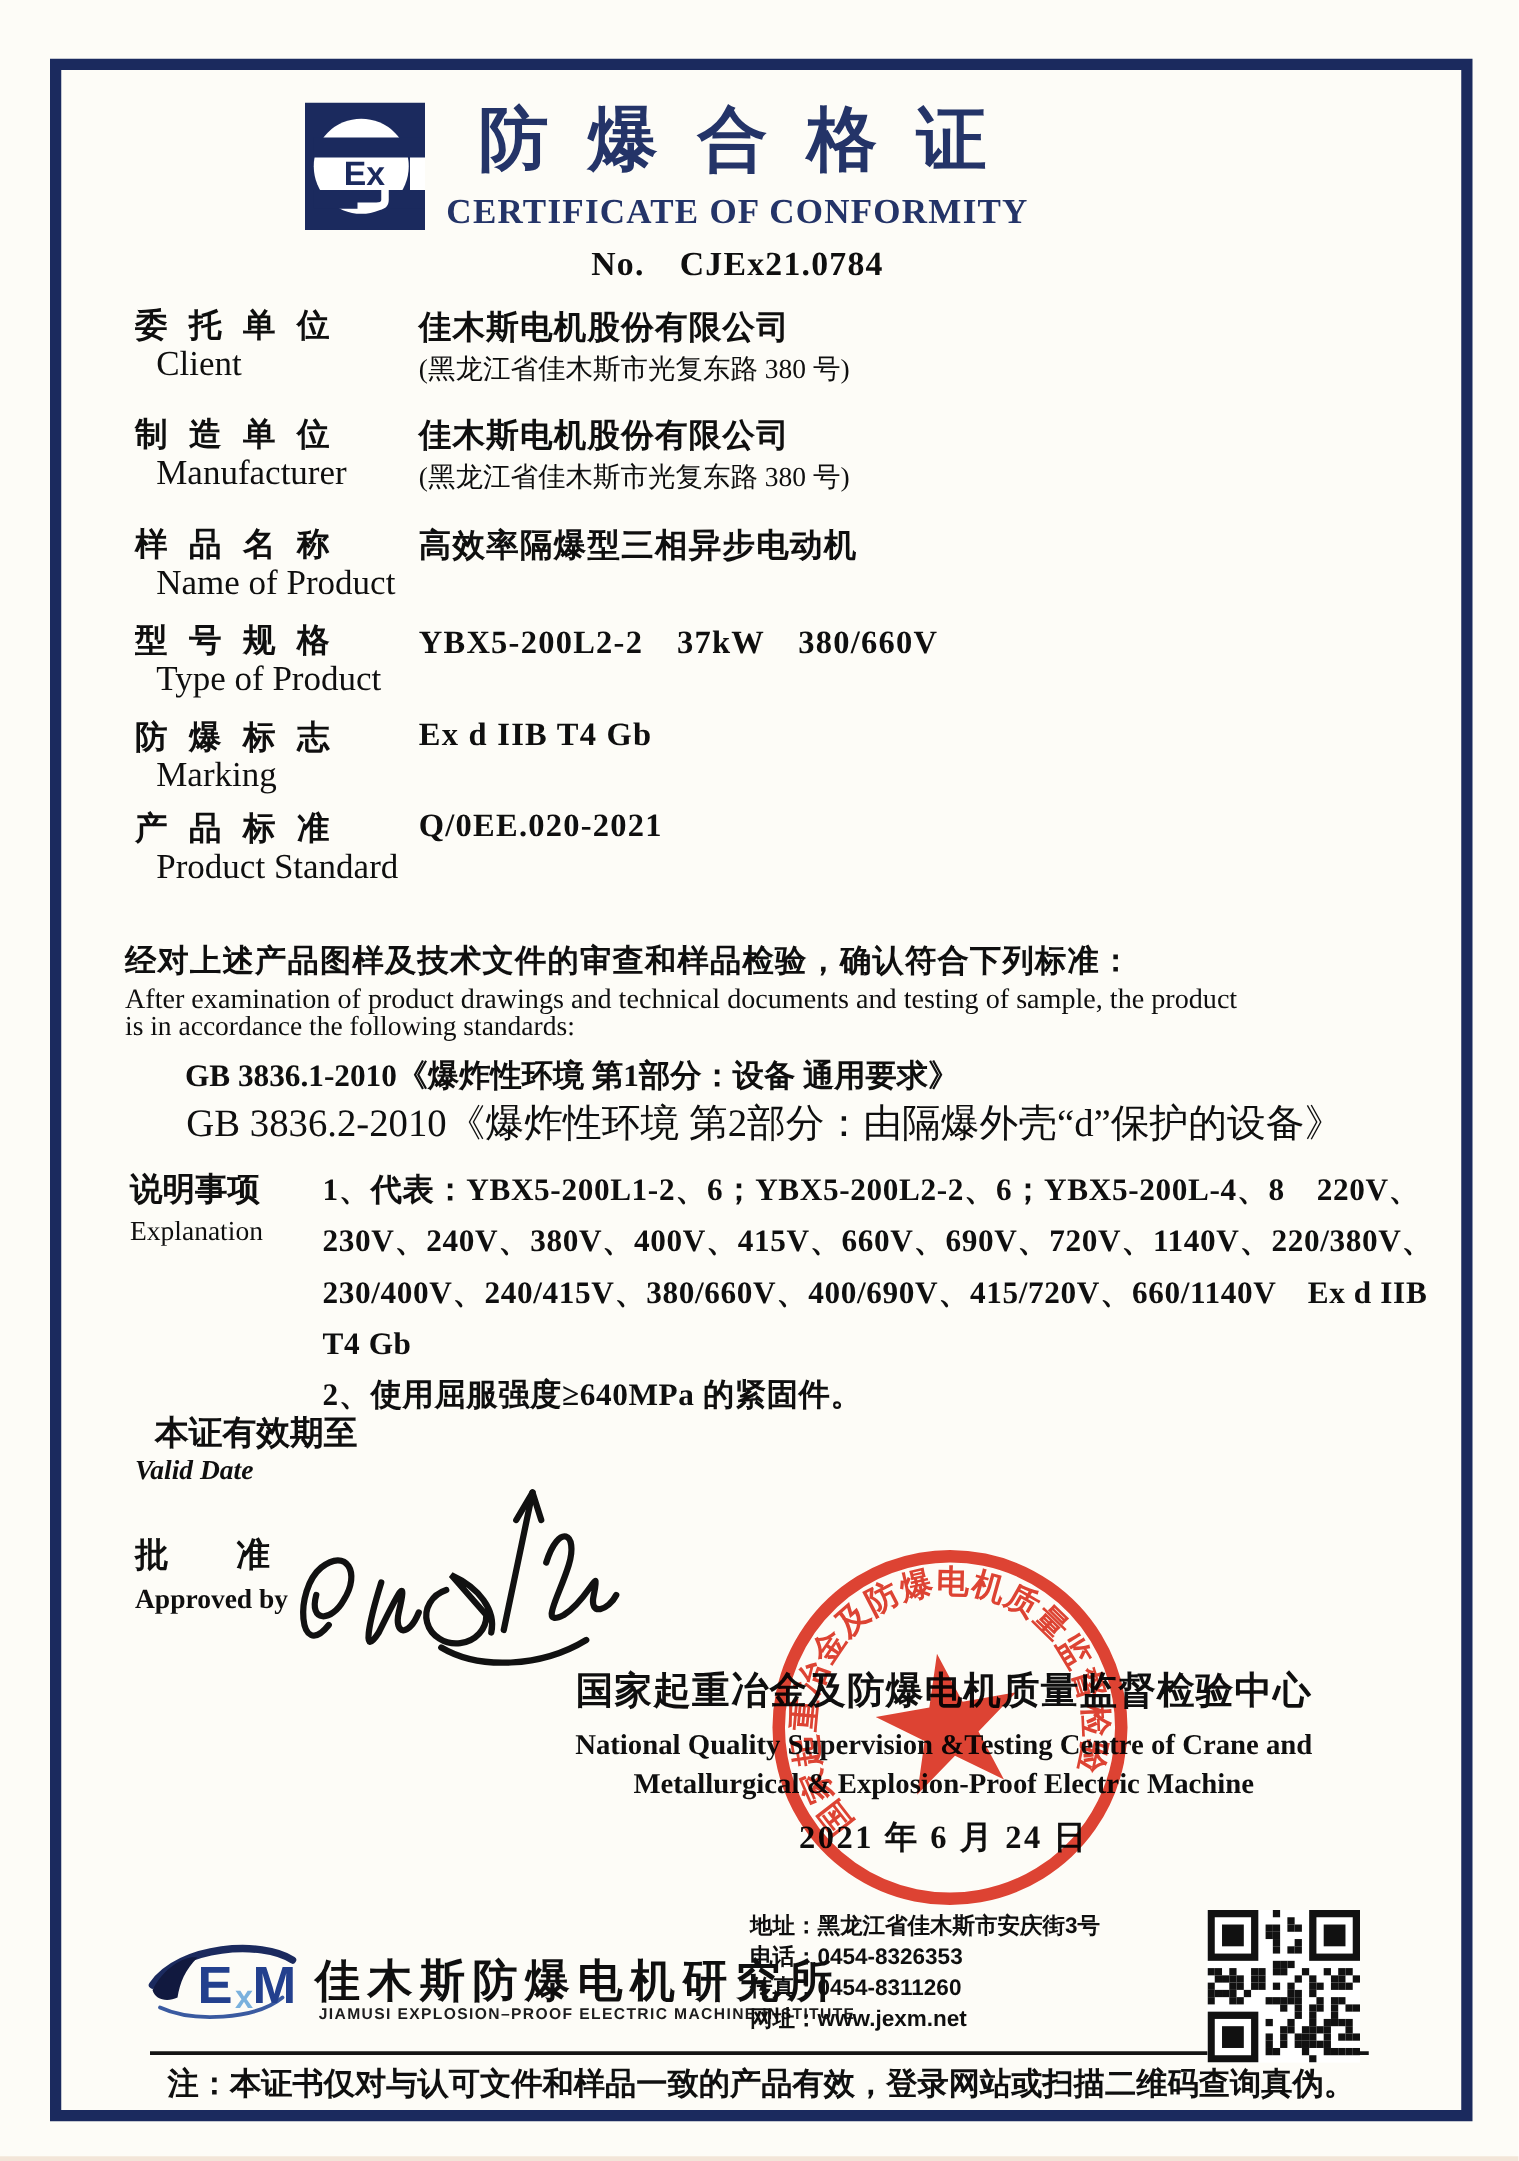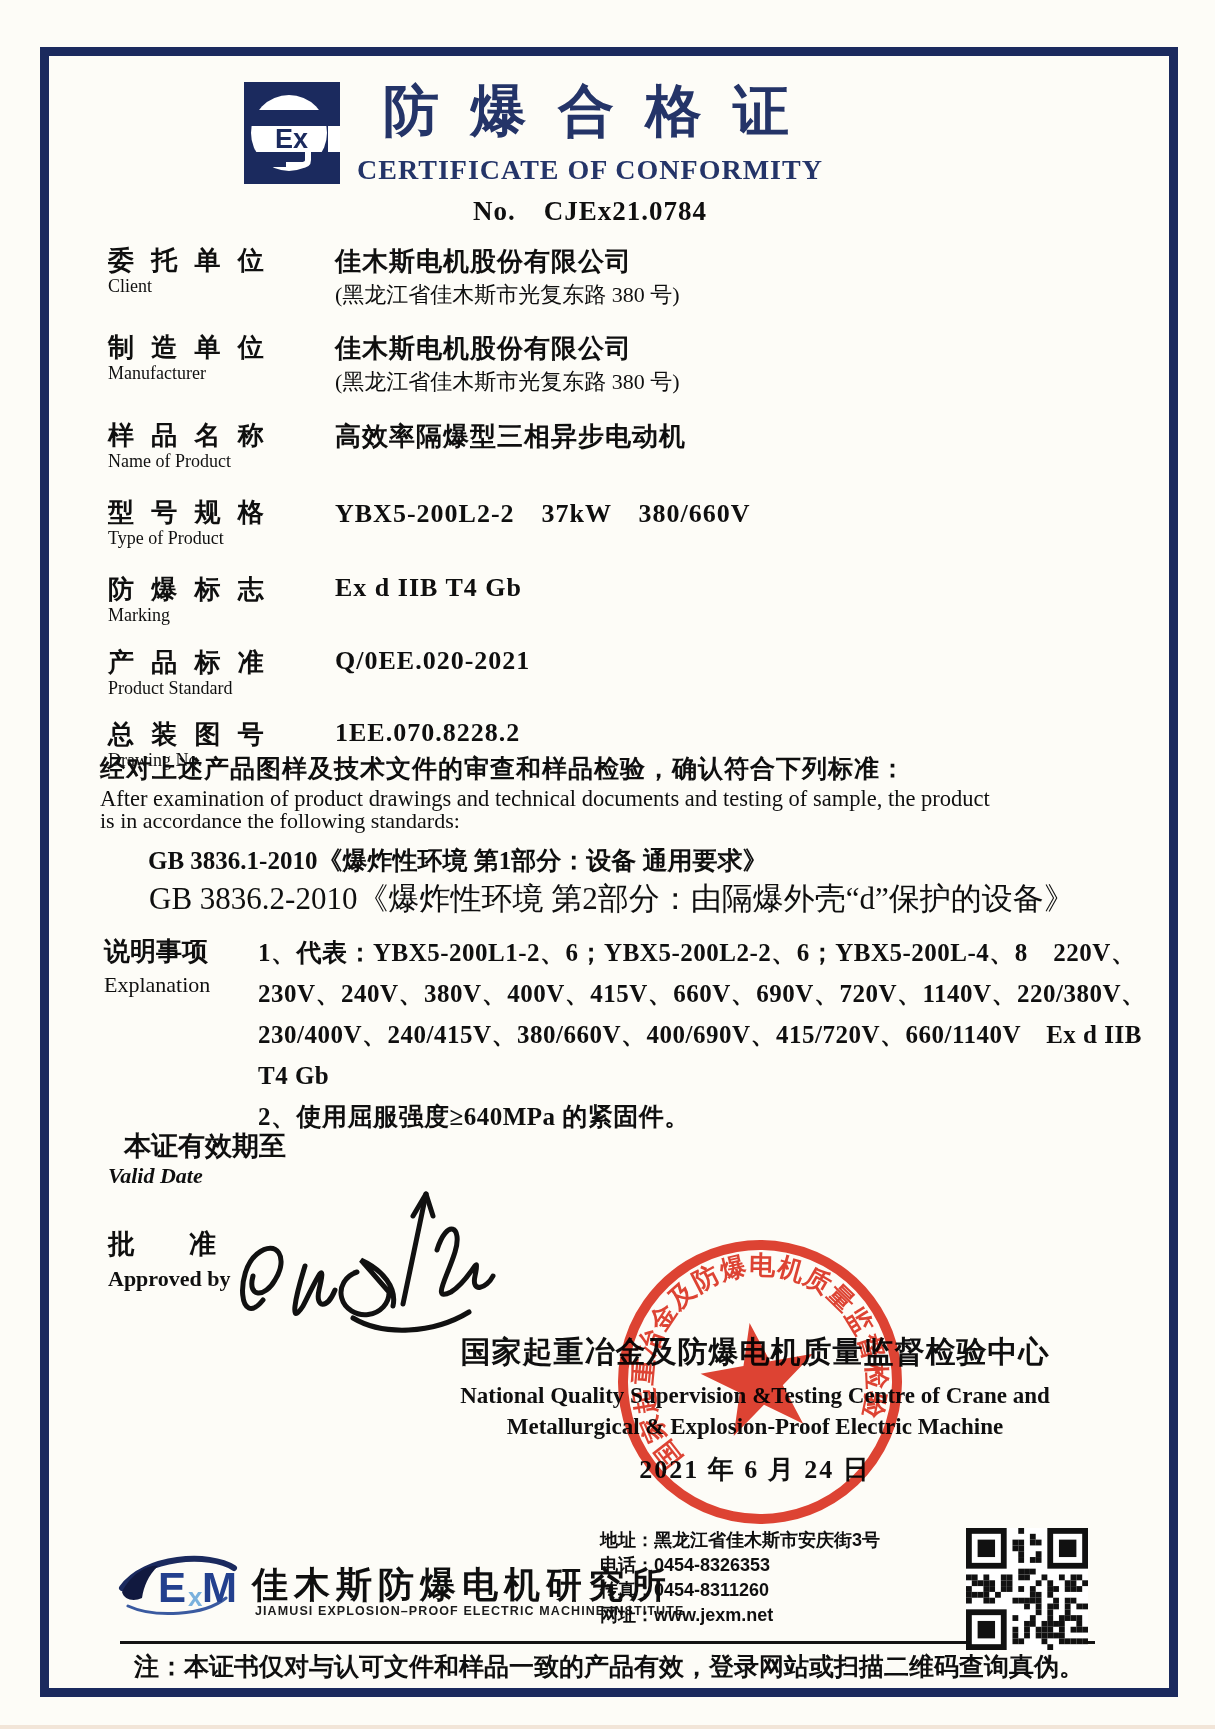--- a/index.html
+++ b/index.html
@@ -14,21 +14,21 @@
             color:#243468;letter-spacing:8px;white-space:nowrap;}
   .en-title{font-family:"Liberation Serif",serif;font-weight:bold;font-size:28px;
             color:#243468;letter-spacing:1px;margin-top:4px;white-space:nowrap;}
   .no-row{left:330px;top:196px;width:520px;text-align:center;font-size:27px;
           font-weight:bold;letter-spacing:1px;white-space:nowrap;}
   .no-row .num{margin-left:28px;}
   
   .field-row{left:108px;width:980px;height:84px;}
   .f-label{position:absolute;left:0;top:0;font-family:"Liberation Sans",sans-serif;
            font-weight:bold;font-size:26px;letter-spacing:5px;white-space:nowrap;}
-  .f-label-en{position:absolute;left:0;top:33px;font-size:18px;white-space:nowrap;}
+  .f-label-en{position:absolute;left:17px;top:33px;font-size:28px;white-space:nowrap;}
   .f-value{position:absolute;left:227px;top:1px;font-weight:bold;font-size:26px;
            letter-spacing:1px;white-space:nowrap;}
   .f-note{position:absolute;left:227px;top:37px;font-size:22px;white-space:nowrap;}
   
   .stmt-cn{left:100px;top:752px;font-family:"Liberation Sans",sans-serif;font-weight:bold;
            font-size:25px;letter-spacing:1px;white-space:nowrap;}
   .stmt-en1{left:100px;top:786px;font-size:22.5px;white-space:nowrap;}
   .stmt-en2{left:100px;top:808px;font-size:22px;white-space:nowrap;}
   .std-1{left:148px;top:844px;font-size:25px;font-weight:bold;white-space:nowrap;}
   .std-2{left:149px;top:878px;font-size:31px;font-weight:normal;white-space:nowrap;}
@@ -119,25 +119,20 @@
   </div>
   <div class="abs field-row" style="top:572px">
     <div class="f-label">防 爆 标 志</div>
     <div class="f-label-en">Marking</div>
     <div class="f-value">Ex d IIB T4 Gb</div>
   </div>
   <div class="abs field-row" style="top:645px">
     <div class="f-label">产 品 标 准</div>
     <div class="f-label-en">Product Standard</div>
     <div class="f-value">Q/0EE.020-2021</div>
-  </div>
-  <div class="abs field-row" style="top:717px">
-    <div class="f-label">总 装 图 号</div>
-    <div class="f-label-en">Drawing No.</div>
-    <div class="f-value">1EE.070.8228.2</div>
   </div>
 
   <div class="abs stmt-en1">After examination of product drawings and technical documents and testing of sample, the product</div>
   <div class="abs stmt-cn">经对上述产品图样及技术文件的审查和样品检验，确认符合下列标准：</div>
   <div class="abs stmt-en2">is in accordance the following standards:</div>
   <div class="abs std-1">GB 3836.1-2010《爆炸性环境 第1部分：设备 通用要求》</div>
   <div class="abs std-2">GB 3836.2-2010《爆炸性环境 第2部分：由隔爆外壳“d”保护的设备》</div>
 
   <div class="abs exp-label">说明事项</div>
   <div class="abs exp-label-en">Explanation</div>

